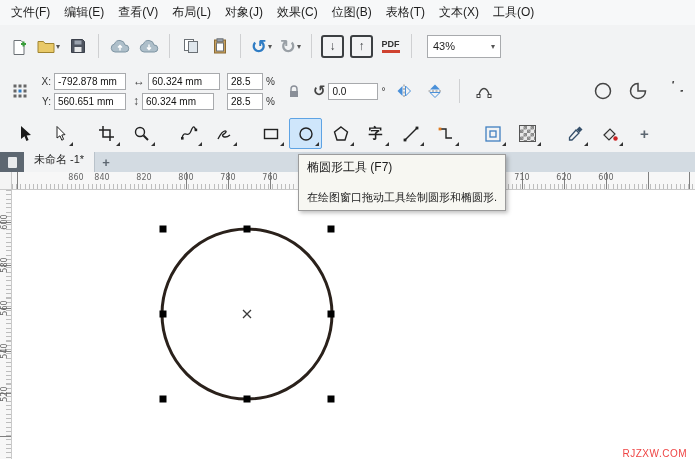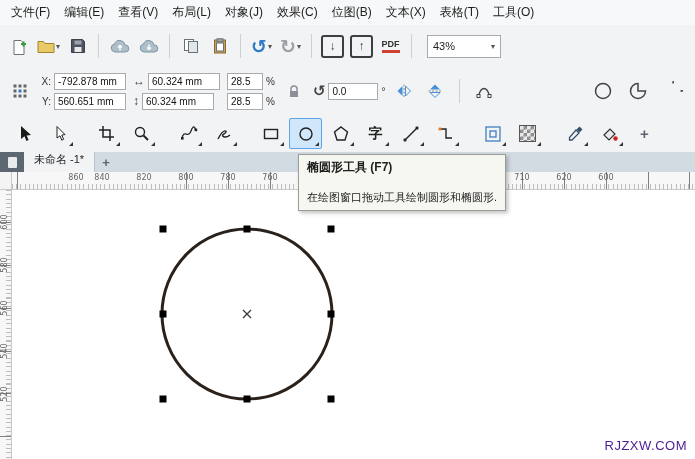--- a/index.html
+++ b/index.html
@@ -68,39 +68,39 @@
   .ruler-v{position:absolute;top:190px;left:0;width:12px;bottom:0;background-color:#f7f7f7;border-right:1px solid #c9c9c9;box-sizing:border-box;
     background-image:
       repeating-linear-gradient(180deg,transparent 0 31.5px,#808080 31.5px 32.5px,transparent 32.5px 43px),
       repeating-linear-gradient(180deg,#bdbdbd 0 1px,transparent 1px 4.3px);
     background-size:auto,5px 100%;
     background-position:0 0,100% 0;
     background-repeat:repeat,repeat-y}
   .rvlabel{position:absolute;left:-5px;width:20px;height:10px;line-height:10px;text-align:center;transform:rotate(-90deg);font-size:8px;color:#666;font-family:"DejaVu Sans",sans-serif}
   
   .canvas{position:absolute;top:190px;left:12px;right:0;bottom:0;background:#fff}
-  .watermark{position:absolute;right:8px;bottom:6px;color:#4c1d95;font-size:13px;letter-spacing:.5px}
+  .watermark{position:absolute;right:8px;bottom:0;color:#ef4444;font-size:10px;letter-spacing:.5px}
   
   .tooltip{position:absolute;left:298px;top:154px;background:#f7f7f2;border:1px solid #9b9b9b;box-shadow:2px 2px 4px rgba(0,0,0,.25);padding:4px 8px 5px;z-index:50;white-space:nowrap}
-  .tooltip-title{font-weight:bold;font-size:12px}
+  .tooltip-title{font-weight:normal;font-size:12px}
   .tooltip-desc{font-size:11px;margin-top:14px;color:#222}
 </style>
 </head>
 <body>
 
 <div class="band menubar">
   <span class="mi">文件(F)</span>
   <span class="mi">编辑(E)</span>
   <span class="mi">查看(V)</span>
   <span class="mi">布局(L)</span>
   <span class="mi">对象(J)</span>
   <span class="mi">效果(C)</span>
   <span class="mi">位图(B)</span>
+  <span class="mi">表格(T)</span>
   <span class="mi">文本(X)</span>
-  <span class="mi">表格(T)</span>
   <span class="mi">工具(O)</span>
 </div>
 
 <div class="band toolbar">
   <div class="tbtn">
     <span class="svgi">
         <svg width="17" height="17" viewBox="0 0 17 17">
           <path d="M3 2.5h7l3 3v11H3z" fill="#fff" stroke="#6b7075"></path>
           <path d="M12.5 3.5v5M10 6h5" stroke="#3a9e3a" stroke-width="2"></path>
         </svg>

